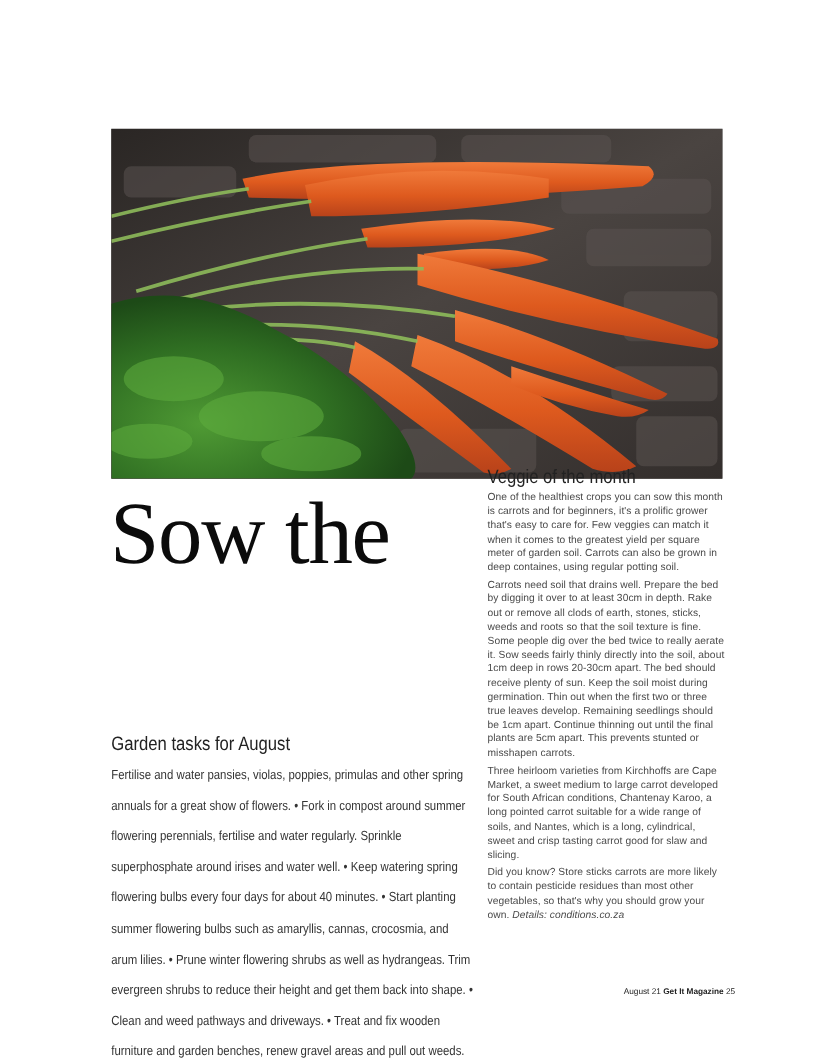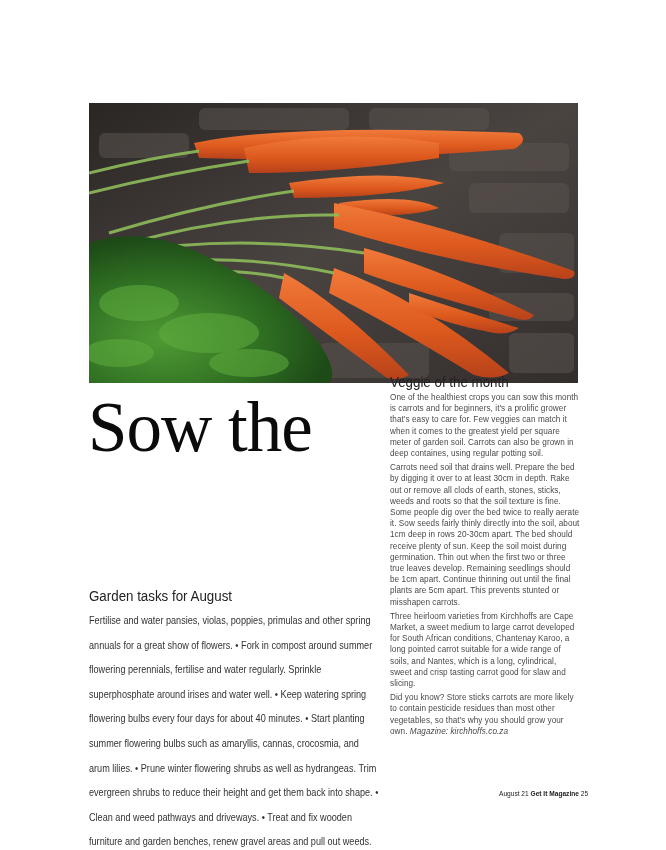--- a/index.html
+++ b/index.html
@@ -120,20 +120,20 @@
 <section class="left-col">
   <h2 class="sub-head">Garden tasks for August</h2>
   <p class="tasks">Fertilise and water pansies, violas, poppies, primulas and other spring annuals for a great show of flowers. • Fork in compost around summer flowering perennials, fertilise and water regularly. Sprinkle superphosphate around irises and water well. • Keep watering spring flowering bulbs every four days for about 40 minutes. • Start planting summer flowering bulbs such as amaryllis, cannas, crocosmia, and arum lilies. • Prune winter flowering shrubs as well as hydrangeas. Trim evergreen shrubs to reduce their height and get them back into shape. • Clean and weed pathways and driveways. • Treat and fix wooden furniture and garden benches, renew gravel areas and pull out weeds.</p>
 </section>
 
 <section class="right-col">
   <h2>Veggie of the month</h2>
   <p class="first">One of the healthiest crops you can sow this month is carrots and for beginners, it's a prolific grower that's easy to care for. Few veggies can match it when it comes to the greatest yield per square meter of garden soil. Carrots can also be grown in deep containes, using regular potting soil.</p>
   <p>Carrots need soil that drains well. Prepare the bed by digging it over to at least 30cm in depth. Rake out or remove all clods of earth, stones, sticks, weeds and roots so that the soil texture is fine. Some people dig over the bed twice to really aerate it. Sow seeds fairly thinly directly into the soil, about 1cm deep in rows 20-30cm apart. The bed should receive plenty of sun. Keep the soil moist during germination. Thin out when the first two or three true leaves develop. Remaining seedlings should be 1cm apart. Continue thinning out until the final plants are 5cm apart. This prevents stunted or misshapen carrots.</p>
   <p>Three heirloom varieties from Kirchhoffs are Cape Market, a sweet medium to large carrot developed for South African conditions, Chantenay Karoo, a long pointed carrot suitable for a wide range of soils, and Nantes, which is a long, cylindrical, sweet and crisp tasting carrot good for slaw and slicing.</p>
-  <p><span>Did you know? Store sticks carrots are more likely to contain pesticide residues than most other vegetables, so that's why you should grow your own.</span> <em>Magazine: kirchhoffs.co.za</em></p>
+  <p><span>Did you know? Store sticks carrots are more likely to contain pesticide residues than most other vegetables, so that's why you should grow your own.</span> <em>Details: conditions.co.za</em></p>
 </section>
 
 <div class="folio">
   <span>August 21</span>
   <b>Get It Magazine</b>
   <span>25</span>
 </div>
 
 </body></html>

